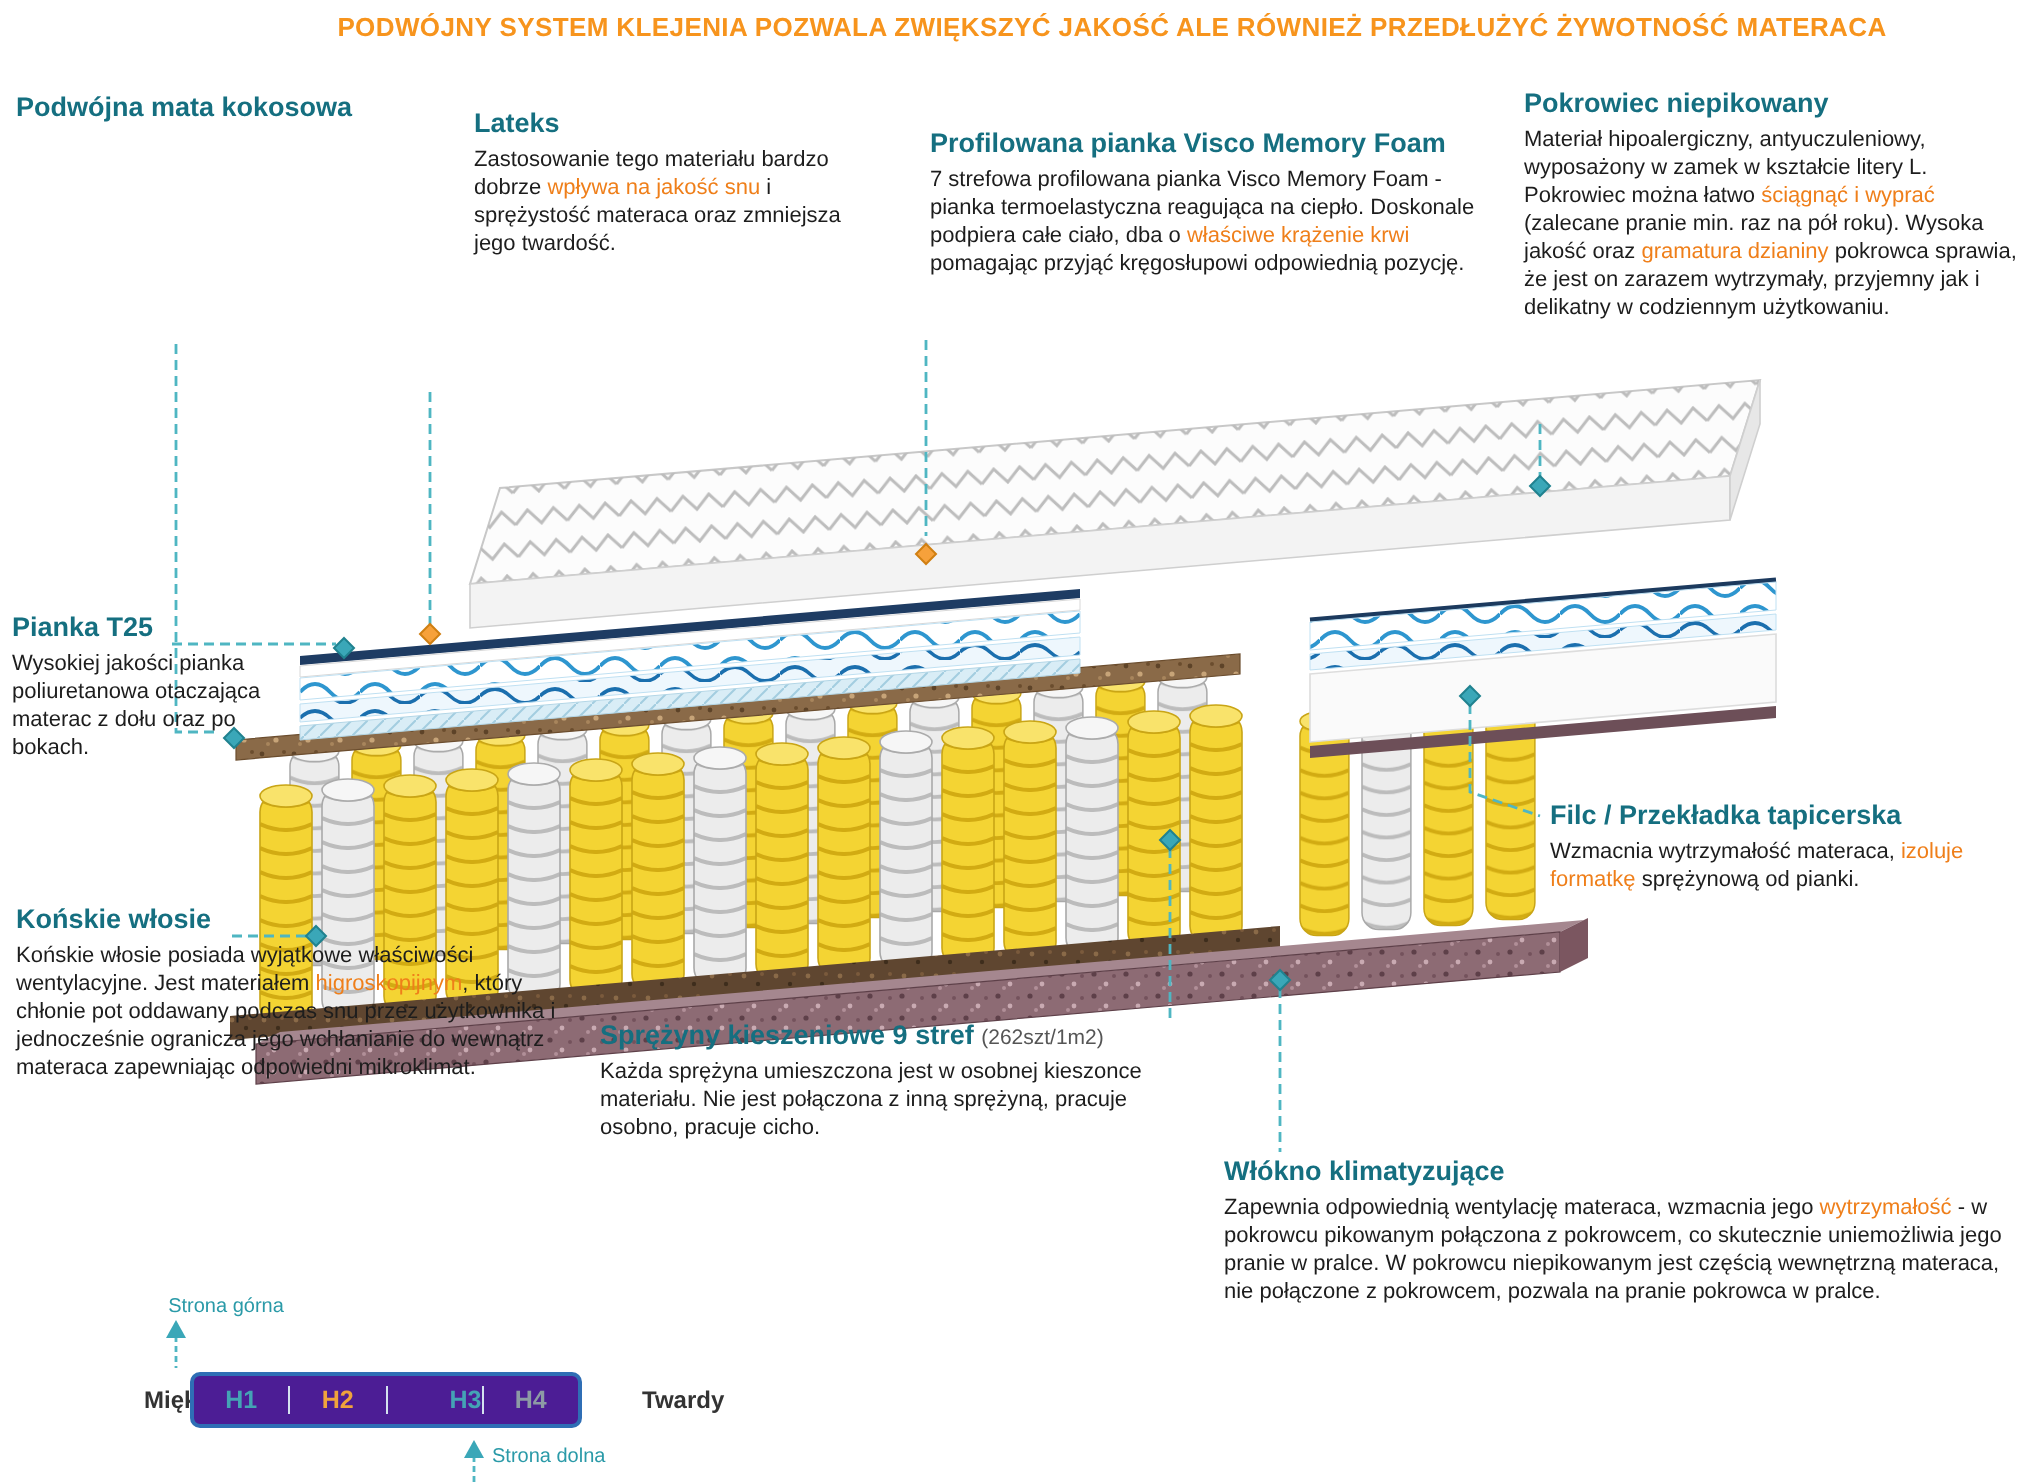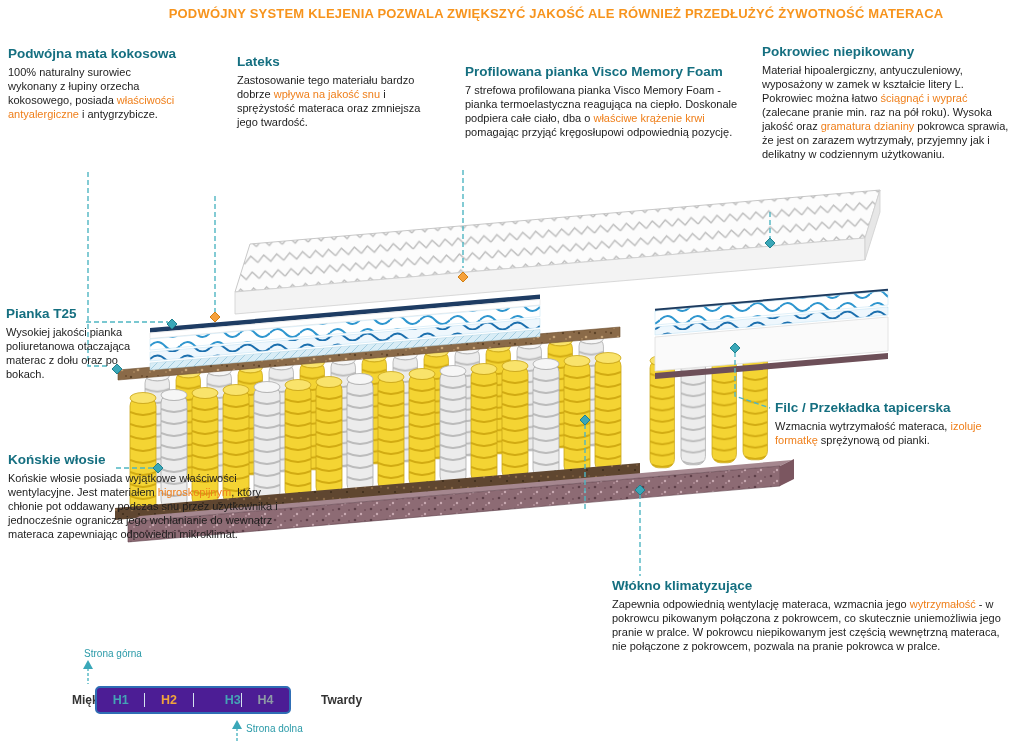--- a/index.html
+++ b/index.html
@@ -196,21 +196,20 @@
       <polygon points="83,669 93,669 88,660" fill="#3aa7b8"></polygon>
       <path d="M237,728 L237,742" stroke="#4fb6c2" stroke-width="1.4" stroke-dasharray="3 2"></path>
       <polygon points="232,729 242,729 237,720" fill="#3aa7b8"></polygon>
     </g>
   </svg>
 
   <div class="banner">PODWÓJNY SYSTEM KLEJENIA POZWALA ZWIĘKSZYĆ JAKOŚĆ ALE RÓWNIEŻ PRZEDŁUŻYĆ ŻYWOTNOŚĆ MATERACA</div>
 
   <div class="ann" id="a-coconut">
     <h3>Podwójna mata kokosowa</h3>
-    <p><span>100% naturalny surowiec wykonany z łupiny orzecha kokosowego, posiada </span><span class="hl">właściwości antyalergiczne</span><span> i antygrzybicze.</span></p>
   </div>
 
   <div class="ann" id="a-latex">
     <h3>Lateks</h3>
     <p><span>Zastosowanie tego materiału bardzo dobrze </span><span class="hl">wpływa na jakość snu</span><span> i sprężystość materaca oraz zmniejsza jego twardość.</span></p>
   </div>
 
   <div class="ann" id="a-visco">
     <h3>Profilowana pianka Visco Memory Foam</h3>
     <p><span>7 strefowa profilowana pianka Visco Memory Foam - pianka termoelastyczna reagująca na ciepło. Doskonale podpiera całe ciało, dba o </span><span class="hl">właściwe krążenie krwi</span><span> pomagając przyjąć kręgosłupowi odpowiednią pozycję.</span></p>
@@ -229,20 +228,27 @@
   <div class="ann" id="a-felt">
     <h3>Filc / Przekładka tapicerska</h3>
     <p><span>Wzmacnia wytrzymałość materaca, </span><span class="hl">izoluje formatkę</span><span> sprężynową od pianki.</span></p>
   </div>
 
   <div class="ann" id="a-horse">
     <h3>Końskie włosie</h3>
     <p><span>Końskie włosie posiada wyjątkowe właściwości wentylacyjne. Jest materiałem </span><span class="hl">higroskopijnym</span><span>, który chłonie pot oddawany podczas snu przez użytkownika i jednocześnie ogranicza jego wchłanianie do wewnątrz materaca zapewniając odpowiedni mikroklimat.</span></p>
   </div>
 
+  <div class="ann" id="a-springs">
+    <h3>
+      <span>Sprężyny kieszeniowe 9 stref</span>
+      <span class="cnt">(262szt/1m2)</span>
+    </h3>
+    <p><span>Każda sprężyna umieszczona jest w osobnej kieszonce materiału. Nie jest połączona z inną sprężyną, pracuje osobno, pracuje cicho.</span></p>
+  </div>
 
   <div class="ann" id="a-climate">
     <h3>Włókno klimatyzujące</h3>
     <p><span>Zapewnia odpowiednią wentylację materaca, wzmacnia jego </span><span class="hl">wytrzymałość</span><span> - w pokrowcu pikowanym połączona z pokrowcem, co skutecznie uniemożliwia jego pranie w pralce. W pokrowcu niepikowanym jest częścią wewnętrzną materaca, nie połączone z pokrowcem, pozwala na pranie pokrowca w pralce.</span></p>
   </div>
 
   <div class="scale-lbl" id="scale-top">Strona górna</div>
   <div class="hard-lbl" id="scale-left">Miękki</div>
   <div id="scale-box">
     <span class="lvl" style="color: rgb(68, 163, 181);">H1</span>

